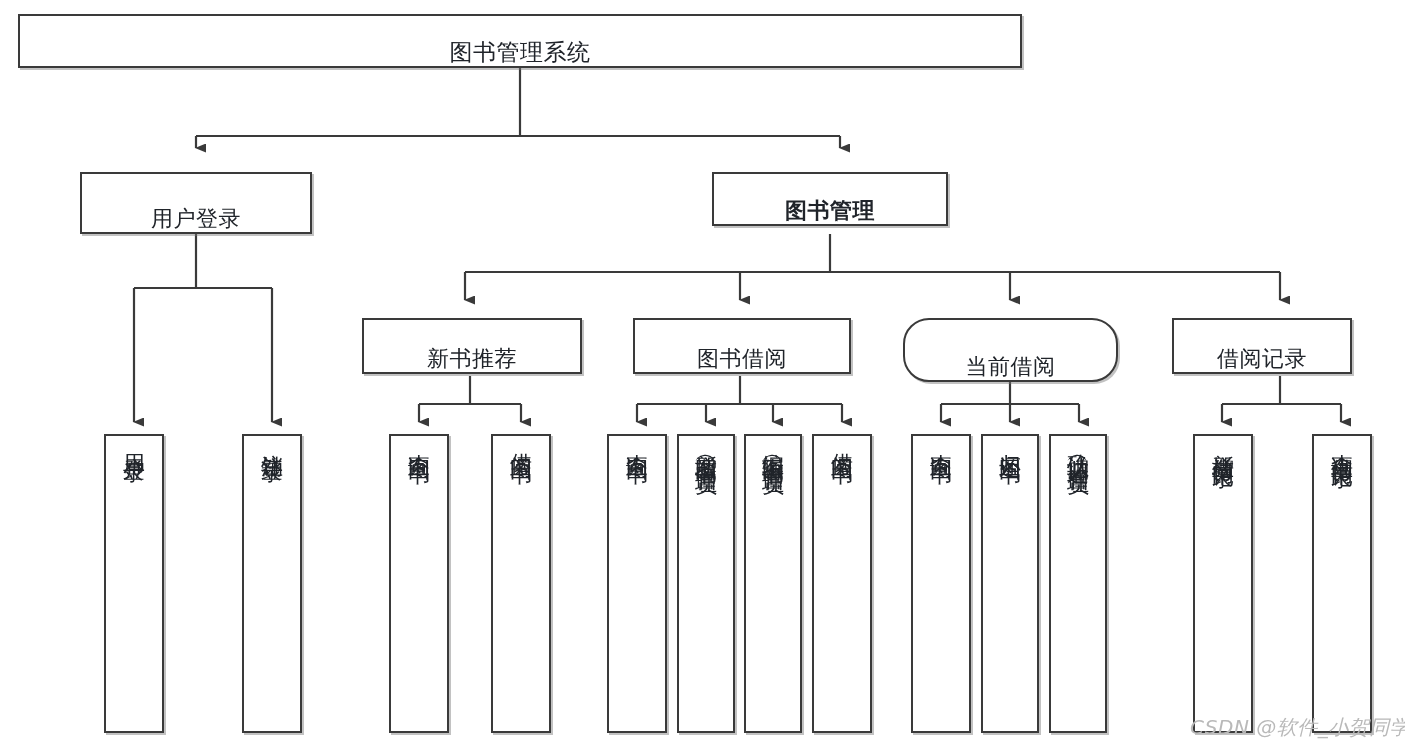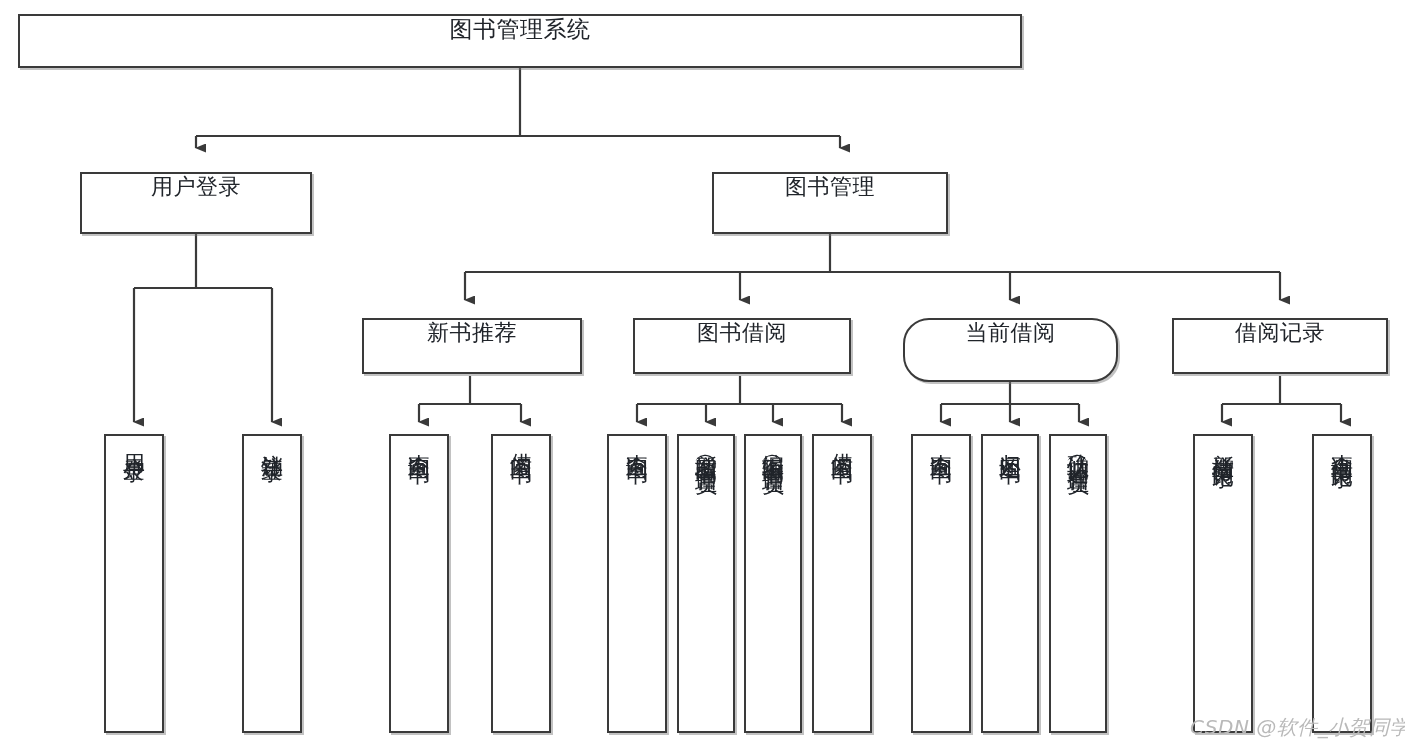--- a/index.html
+++ b/index.html
@@ -26,21 +26,21 @@
     height: 747px;
     pointer-events: none;
   }
   .node {
     position: absolute;
     box-sizing: border-box;
     background: #ffffff;
     border: 2px solid #3a3a3a;
     box-shadow: 2px 2px 0 rgba(120,120,120,0.45);
     display: flex;
-    align-items: flex-start;
+    align-items: flex-end;
     justify-content: center;
     color: #20242a;
     z-index: 2;
   }
   .node .label {
     font-size: 21px;
     line-height: 1.18;
     letter-spacing: 0.5px;
     white-space: nowrap;
     text-align: center;
@@ -130,34 +130,34 @@
     </g>
   </svg>
 
   <div class="node root" style="left:18px; top:14px; width:1004px; height:54px;">
     <span class="label">图书管理系统</span>
   </div>
 
   <div class="node lvl2" style="left:80px; top:172px; width:232px; height:62px;">
     <span class="label">用户登录</span>
   </div>
-  <div class="node lvl2" style="left:712px; top:172px; width:236px; height:62px;">
+  <div class="node lvl2" style="left:712px; top:172px; width:236px; height:54px;font-weight:bold;">
     <span class="label">图书管理</span>
   </div>
 
   <div class="node lvl3" style="left:362px; top:318px; width:220px; height:56px;">
     <span class="label">新书推荐</span>
   </div>
   <div class="node lvl3" style="left:633px; top:318px; width:218px; height:56px;">
     <span class="label">图书借阅</span>
   </div>
   <div class="node lvl3" style="left:903px; top:318px; width:215px; height:64px;border-radius:26px;">
     <span class="label">当前借阅</span>
   </div>
-  <div class="node lvl3" style="left:1172px; top:318px; width:216px; height:56px;">
+  <div class="node lvl3" style="left:1172px; top:318px; width:180px; height:56px;">
     <span class="label">借阅记录</span>
   </div>
 
   <div class="node vertical" style="left:104px; top:434px; width:60px; height:299px;">
     <span class="label">用户登录</span>
   </div>
   <div class="node vertical" style="left:242px; top:434px; width:60px; height:299px;">
     <span class="label">注销登录</span>
   </div>
 

